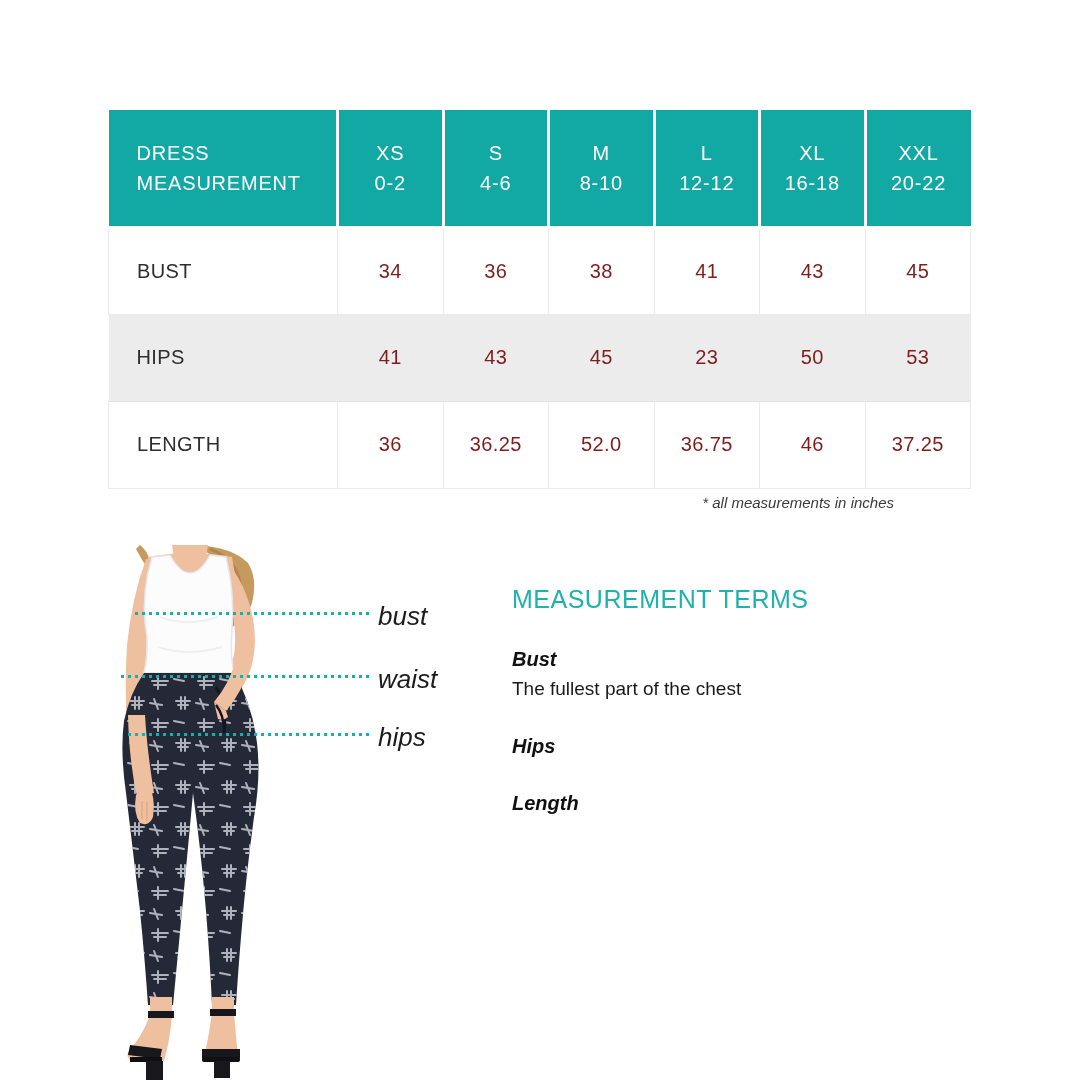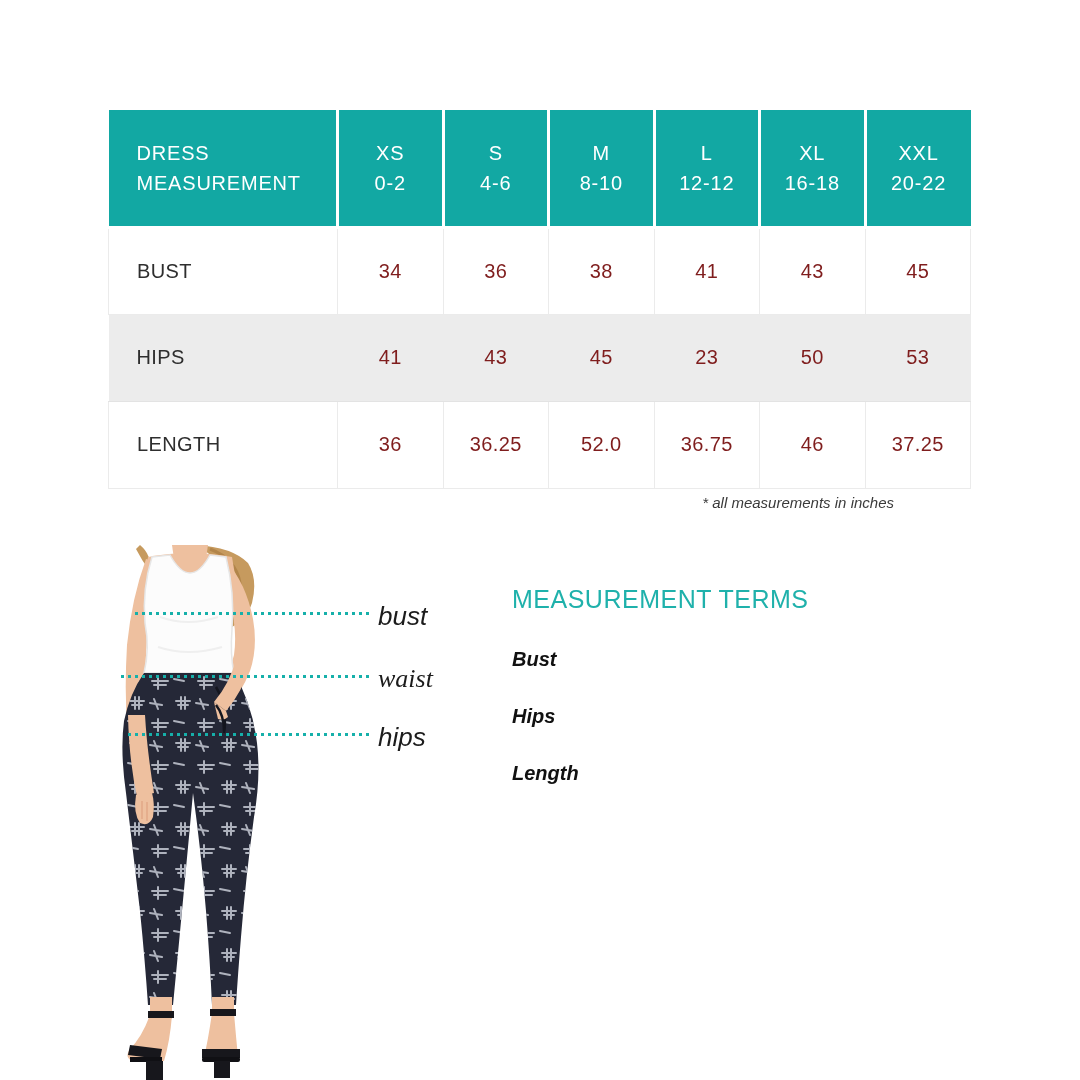--- a/index.html
+++ b/index.html
@@ -102,21 +102,21 @@
   .dot-waist { left: 119px; top: 674px; width: 250px; }
   .dot-hips  { left: 126px; top: 732px; width: 243px; }
   .measure-label {
     position: absolute;
     left: 378px;
     font-style: italic;
     font-size: 26px;
     color: #1c1c1c;
   }
   .lbl-bust  { top: 601px; }
-  .lbl-waist { top: 664px; font-family: Liberation Serif, serif; }
+  .lbl-waist { top: 664px; }
   .lbl-hips  { top: 722px; }
 
   
   .terms {
     position: absolute;
     left: 512px;
     top: 585px;
     width: 430px;
   }
   .terms-heading {
@@ -293,20 +293,21 @@
   <div class="dotline dot-waist"></div>
   <div class="dotline dot-hips"></div>
   <span class="measure-label lbl-bust">bust</span>
   <span class="measure-label lbl-waist">waist</span>
   <span class="measure-label lbl-hips">hips</span>
 
   <div class="terms">
     <div class="terms-heading">MEASUREMENT TERMS</div>
     <div class="term-block">
       <div class="term-title">Bust</div>
+      <div class="term-def">The fullest part of the chest</div>
     </div>
     <div class="term-block">
       <div class="term-title">Hips</div>
     </div>
     <div class="term-block">
       <div class="term-title">Length</div>
     </div>
   </div>
 
 </div>

